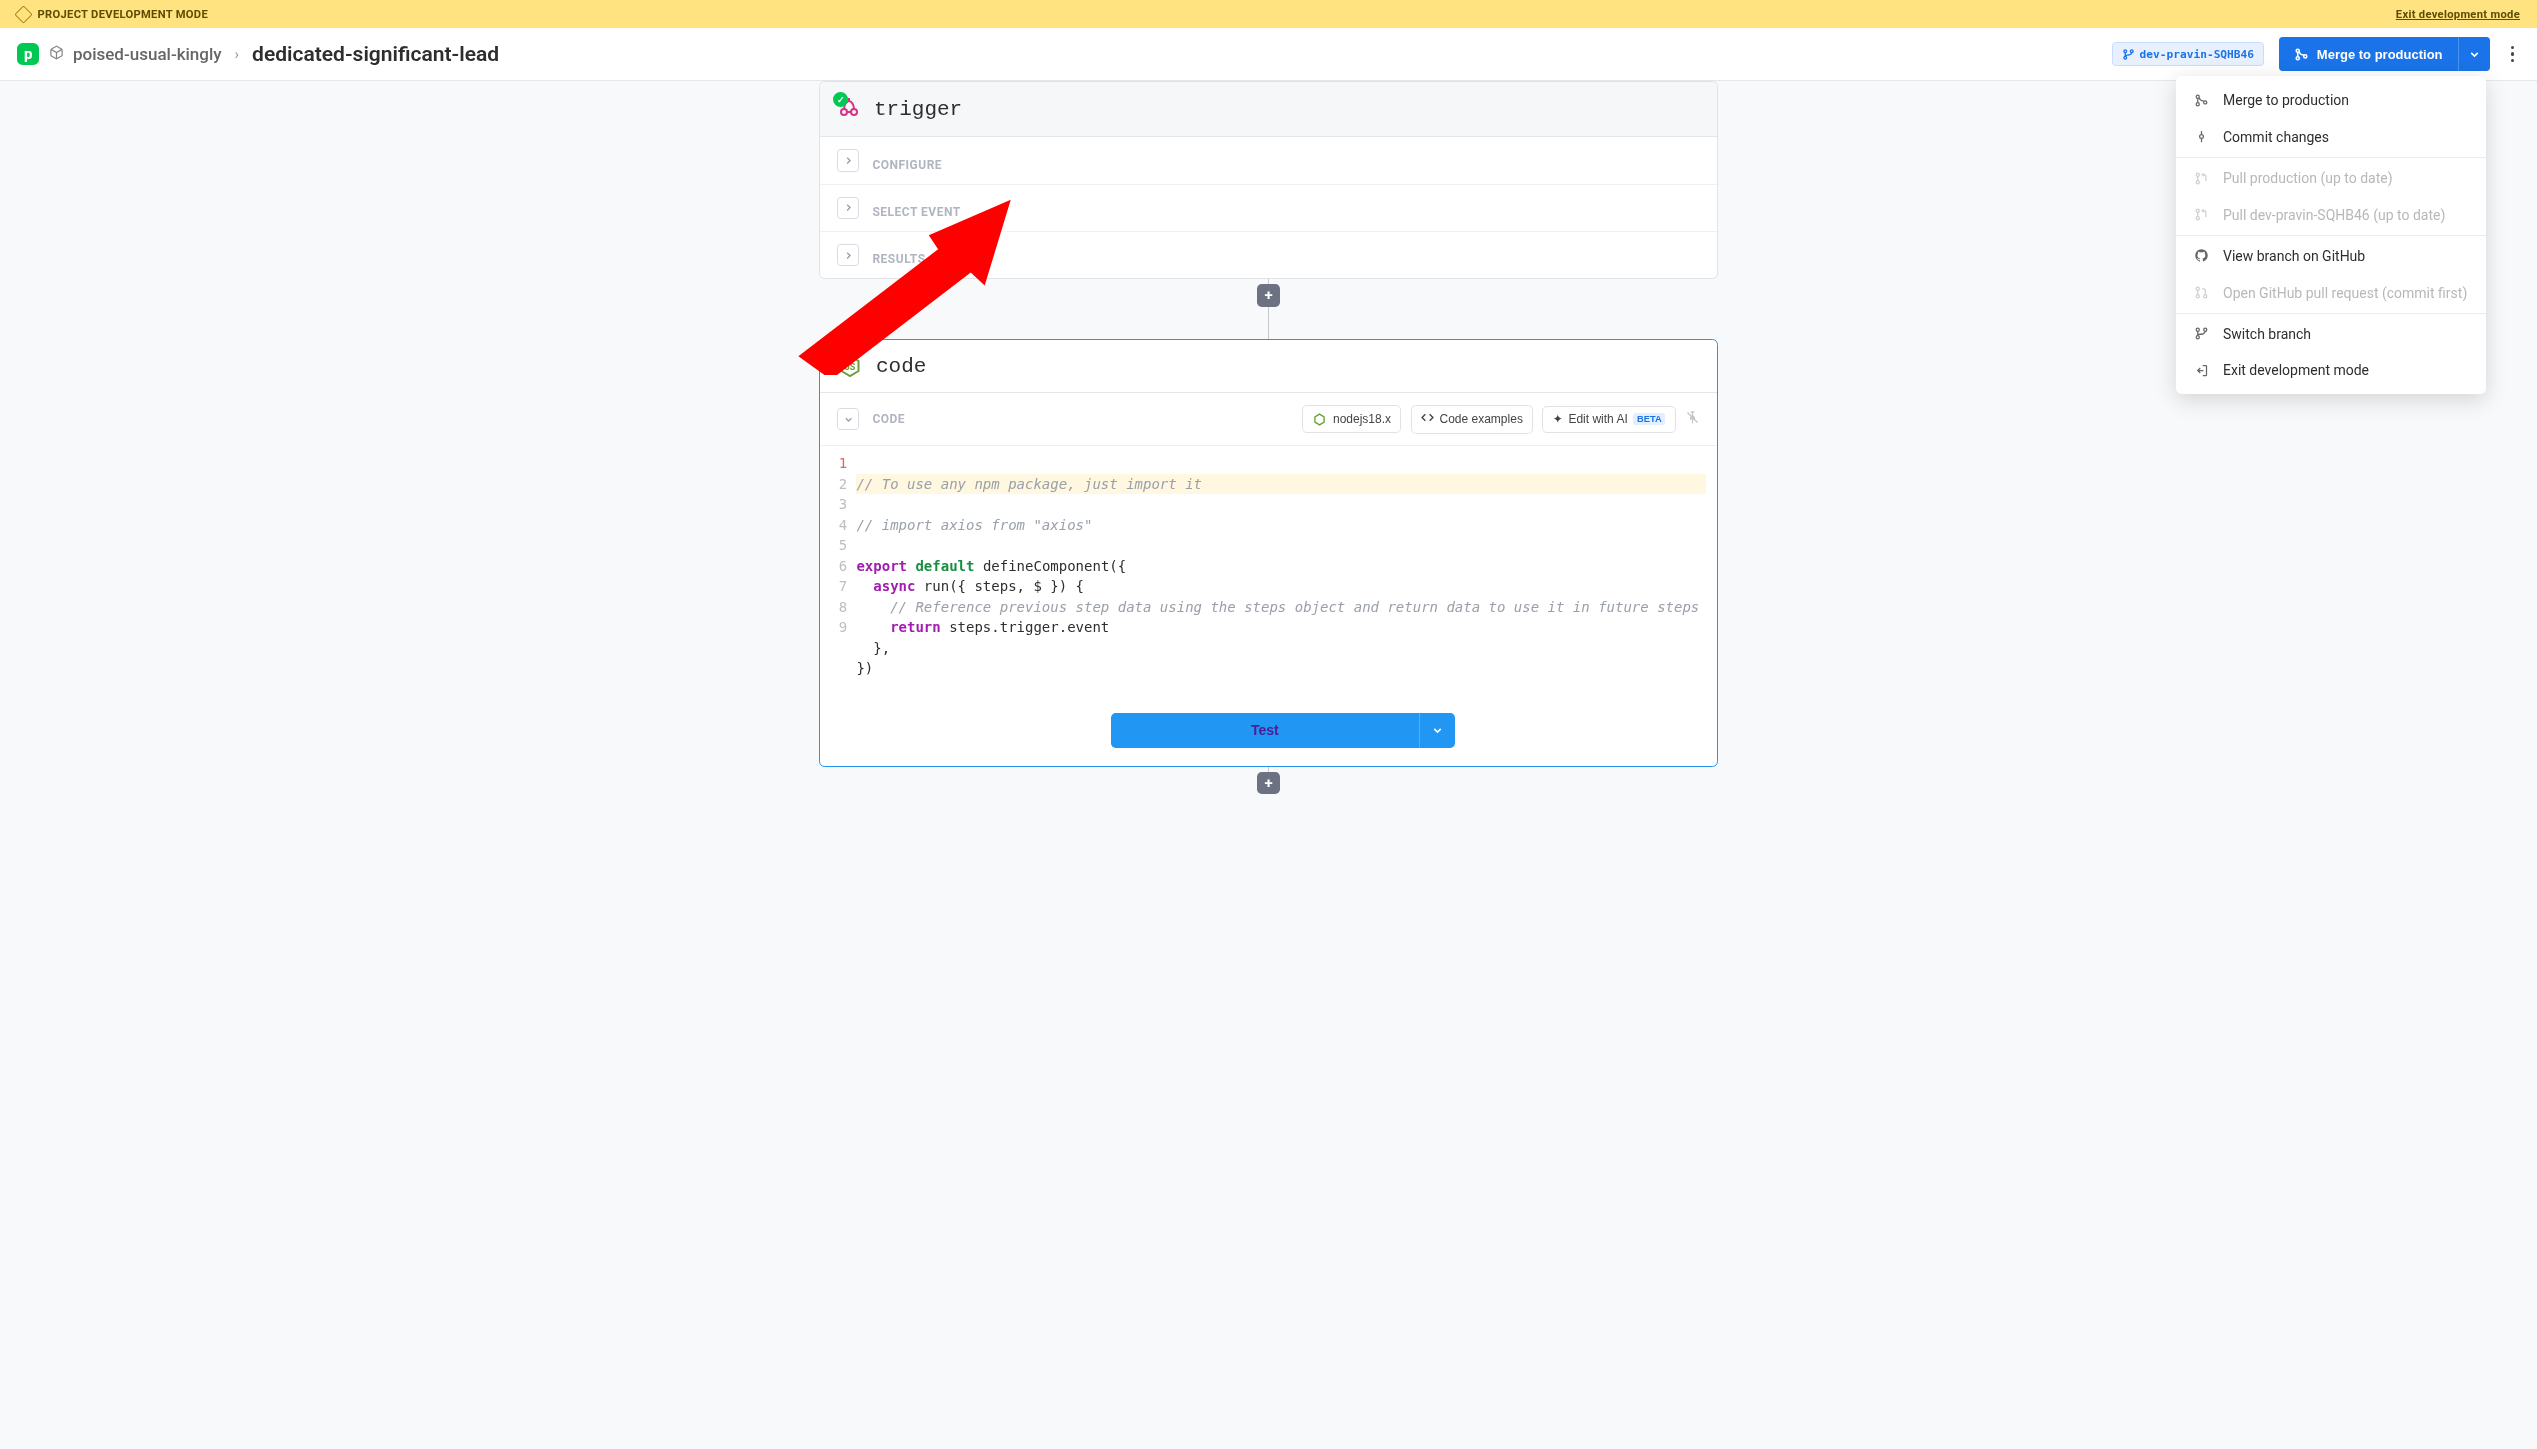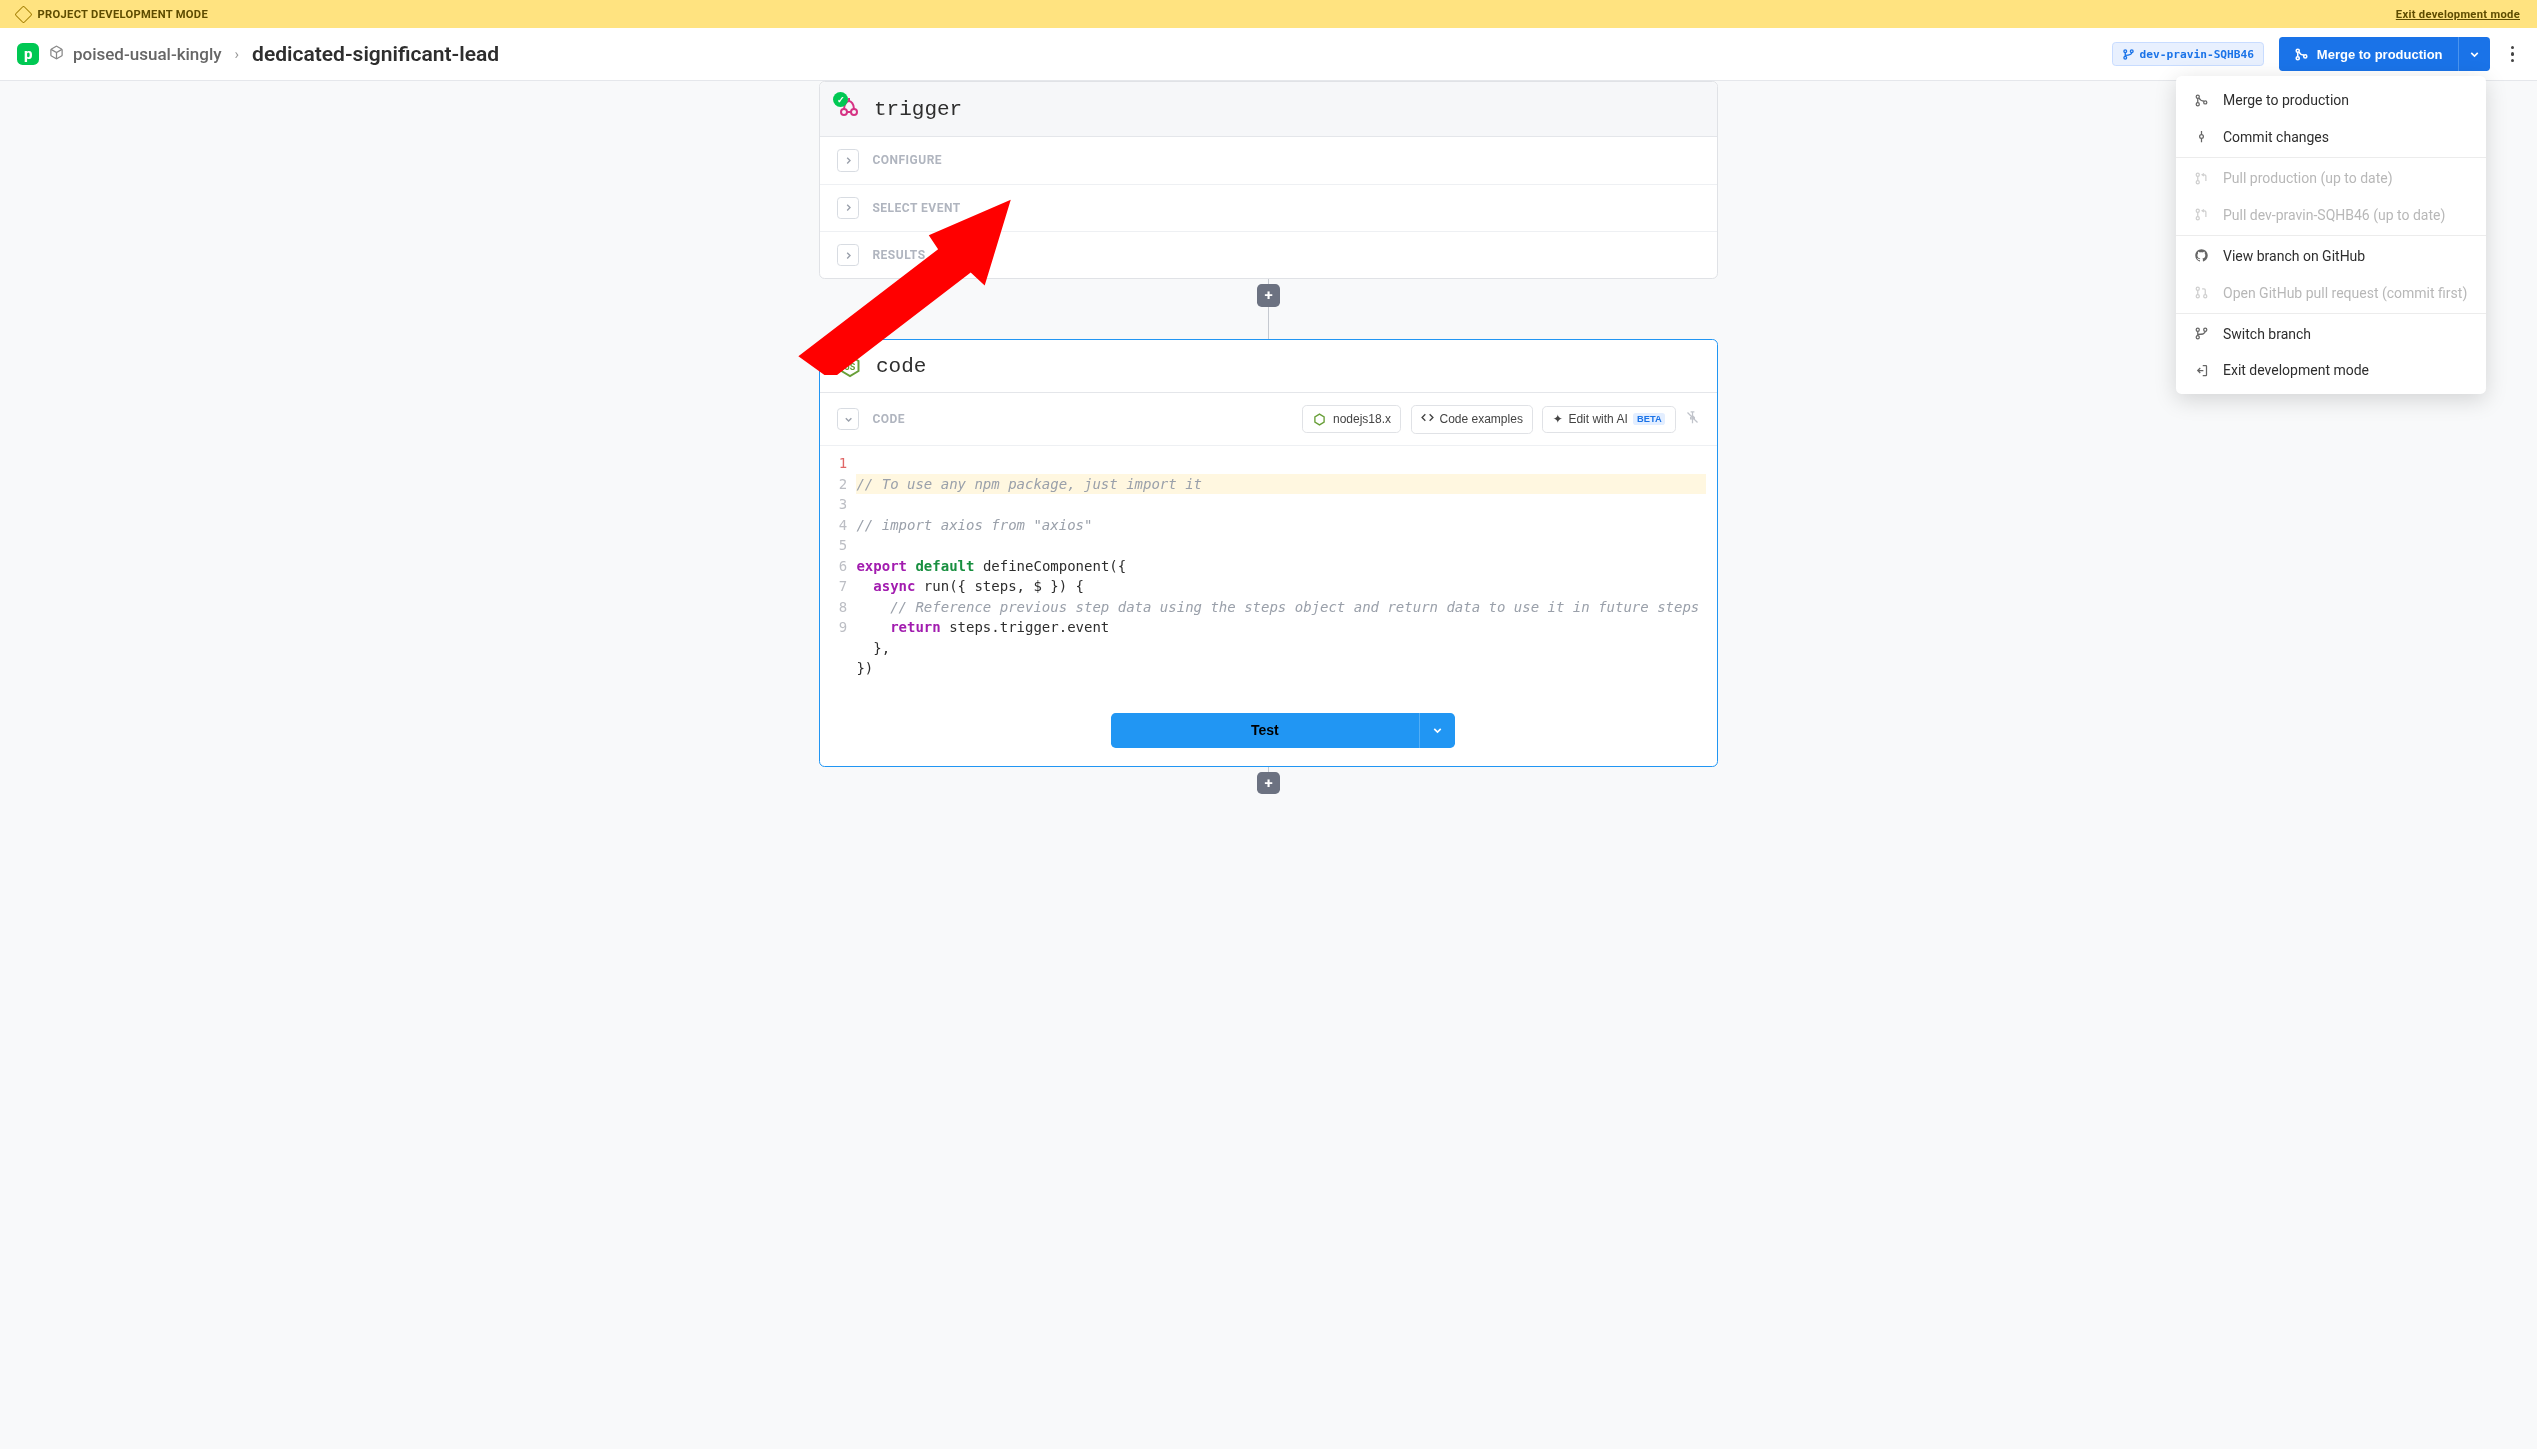--- a/index.html
+++ b/index.html
@@ -157,21 +157,21 @@
     .trigger-icon-check {
       position: absolute; top: -3.7px; left: -3.7px;
       width: 15px; height: 15px;
       background: #00c853;
       border-radius: 50%;
       display:flex; align-items:center; justify-content:center;
       color:#fff; font-size: 9.3px; font-weight:700;
     }
     .step-title { font-size: 21px; font-family: Liberation Mono, monospace; font-weight: 500; }
     .step-section {
-      display: flex; align-items: center; gap: 13px;
+      display: flex; align-items: flex-end; gap: 13px;
       padding: 12px 17px;
       border-bottom: 0.9px solid #eef0f3;
     }
     .step-section:last-child { border-bottom: none; }
     .expand-btn {
       width: 22.4px; height: 22.4px;
       border: 0.9px solid #d8dce2;
       border-radius: 3.7px;
       display:flex; align-items:center; justify-content:center;
       background:#fff; cursor:pointer;
@@ -245,21 +245,21 @@
     .cm-fn { color: #2e2e2e; }
     
     
     .test-bar {
       display:flex; justify-content:center;
       padding: 17px 0 18.7px 0;
     }
     .test-group { display:flex; }
     .test-btn {
       background: #2196f3;
-      color:#000000; border:none;
+      color:#4c1d95; border:none;
       font-size: 14px; font-weight:600;
       padding: 9.3px 140px;
       border-radius: 4.7px 0 0 4.7px;
       cursor:pointer;
       margin-left:29px;
     }
     .test-chevron {
       background: #2196f3;
       border-left: 0.9px solid #52aef6;
       color:#fff; padding: 9.3px 11.2px;

